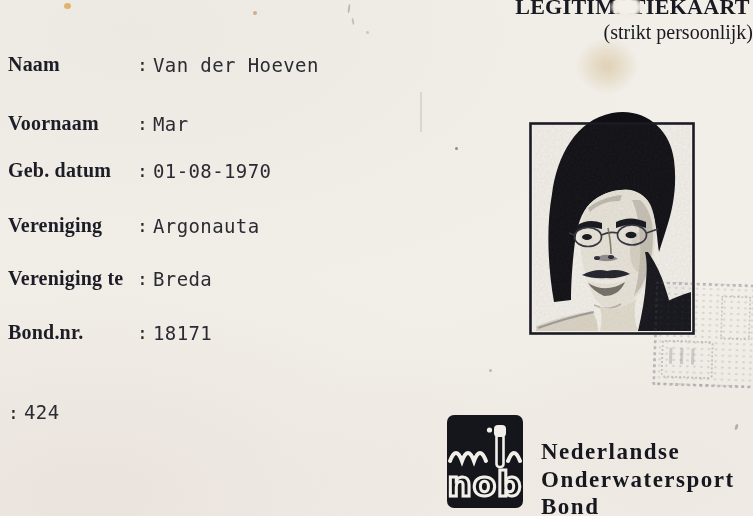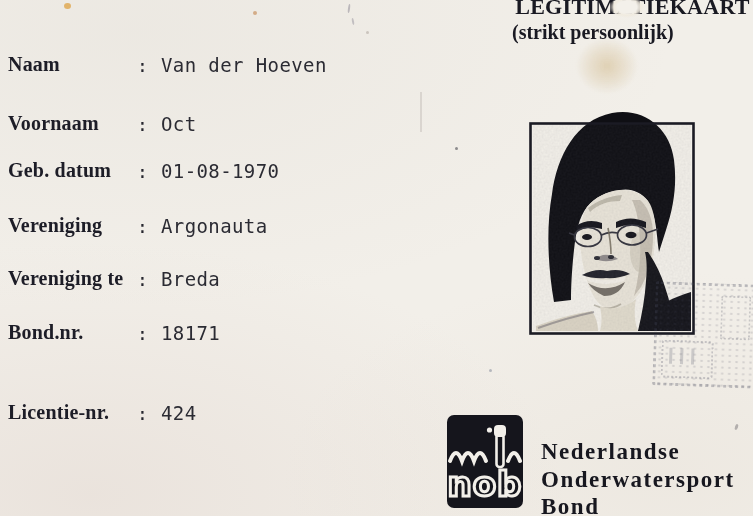--- a/index.html
+++ b/index.html
@@ -12,32 +12,32 @@
       #f2efe9;
     font-family:"Liberation Serif", serif;
   }
   
   .title{
     position:absolute; left:512px; top:-5px; width:241px; text-align:center;
     font-weight:bold; font-size:22px; line-height:24px; letter-spacing:0.3px;
     color:#191922; white-space:nowrap;
   }
   .subtitle{
-    position:absolute; left:512px; top:21px; width:241px; text-align:left;
-    font-weight:bold; font-size:20px; line-height:22px; color:#191922;
+    position:absolute; left:512px; top:21px; width:241px; text-align:right;
+    font-weight:normal; font-size:20px; line-height:22px; color:#191922;
   }
   .title-blob{
     position:absolute; left:609px; top:-4px; width:36px; height:22px; border-radius:50%;
     background:radial-gradient(closest-side, #f3f0ea 55%, rgba(240,234,222,0.85) 75%, rgba(233,222,198,0) 100%);
   }
   
-  .row{position:absolute; left:8px; display:flex; align-items:flex-end;}
+  .row{position:absolute; left:8px; display:flex; align-items:center;}
   .lbl{width:129px; font-weight:bold; font-size:20px; letter-spacing:0.2px; color:#1d1d27;}
   .colon{width:12px; font-family:"DejaVu Sans Mono", monospace; font-size:18px; color:#26262e;}
-  .val{margin-left:12px; font-family:"DejaVu Sans Mono", monospace; font-size:19px; letter-spacing:0.4px; color:#2b2b33;}
+  .val{margin-left:4px; font-family:"DejaVu Sans Mono", monospace; font-size:19px; letter-spacing:0.4px; color:#2b2b33;}
   
   .org{
     position:absolute; left:541px; top:438px; font-weight:bold; font-size:23px;
     line-height:27.5px; letter-spacing:1.5px; color:#17171f;
   }
   
   .stamp{position:absolute; left:654px; top:283px; width:104px; height:104px; transform:rotate(2deg); opacity:0.85;}
   .stamp-frame{
     position:absolute; left:0; top:0; right:0; bottom:0;
     border:3px dotted rgba(70,72,92,0.36); border-radius:2px;
@@ -68,21 +68,21 @@
 
   <div>
     <div class="row" style="top:53px">
       <span class="lbl">Naam</span>
       <span class="colon">:</span>
       <span class="val">Van der Hoeven</span>
     </div>
     <div class="row" style="top:112px">
       <span class="lbl">Voornaam</span>
       <span class="colon">:</span>
-      <span class="val">Oct</span>
+      <span class="val">Mar</span>
     </div>
     <div class="row" style="top:159px">
       <span class="lbl">Geb. datum</span>
       <span class="colon">:</span>
       <span class="val">01-08-1970</span>
     </div>
     <div class="row" style="top:214px">
       <span class="lbl">Vereniging</span>
       <span class="colon">:</span>
       <span class="val">Argonauta</span>
@@ -91,21 +91,20 @@
       <span class="lbl">Vereniging te</span>
       <span class="colon">:</span>
       <span class="val">Breda</span>
     </div>
     <div class="row" style="top:321px">
       <span class="lbl">Bond.nr.</span>
       <span class="colon">:</span>
       <span class="val">18171</span>
     </div>
     <div class="row" style="top:401px">
-      <span class="lbl">Licentie-nr.</span>
       <span class="colon">:</span>
       <span class="val">424</span>
     </div>
   </div>
 
   <svg class="abs" style="left:524px;top:100px" width="180" height="250" viewBox="0 0 180 250">
     <defs>
       <clipPath id="ph">
           <rect x="9" y="0" width="158" height="231"></rect>
         </clipPath>

